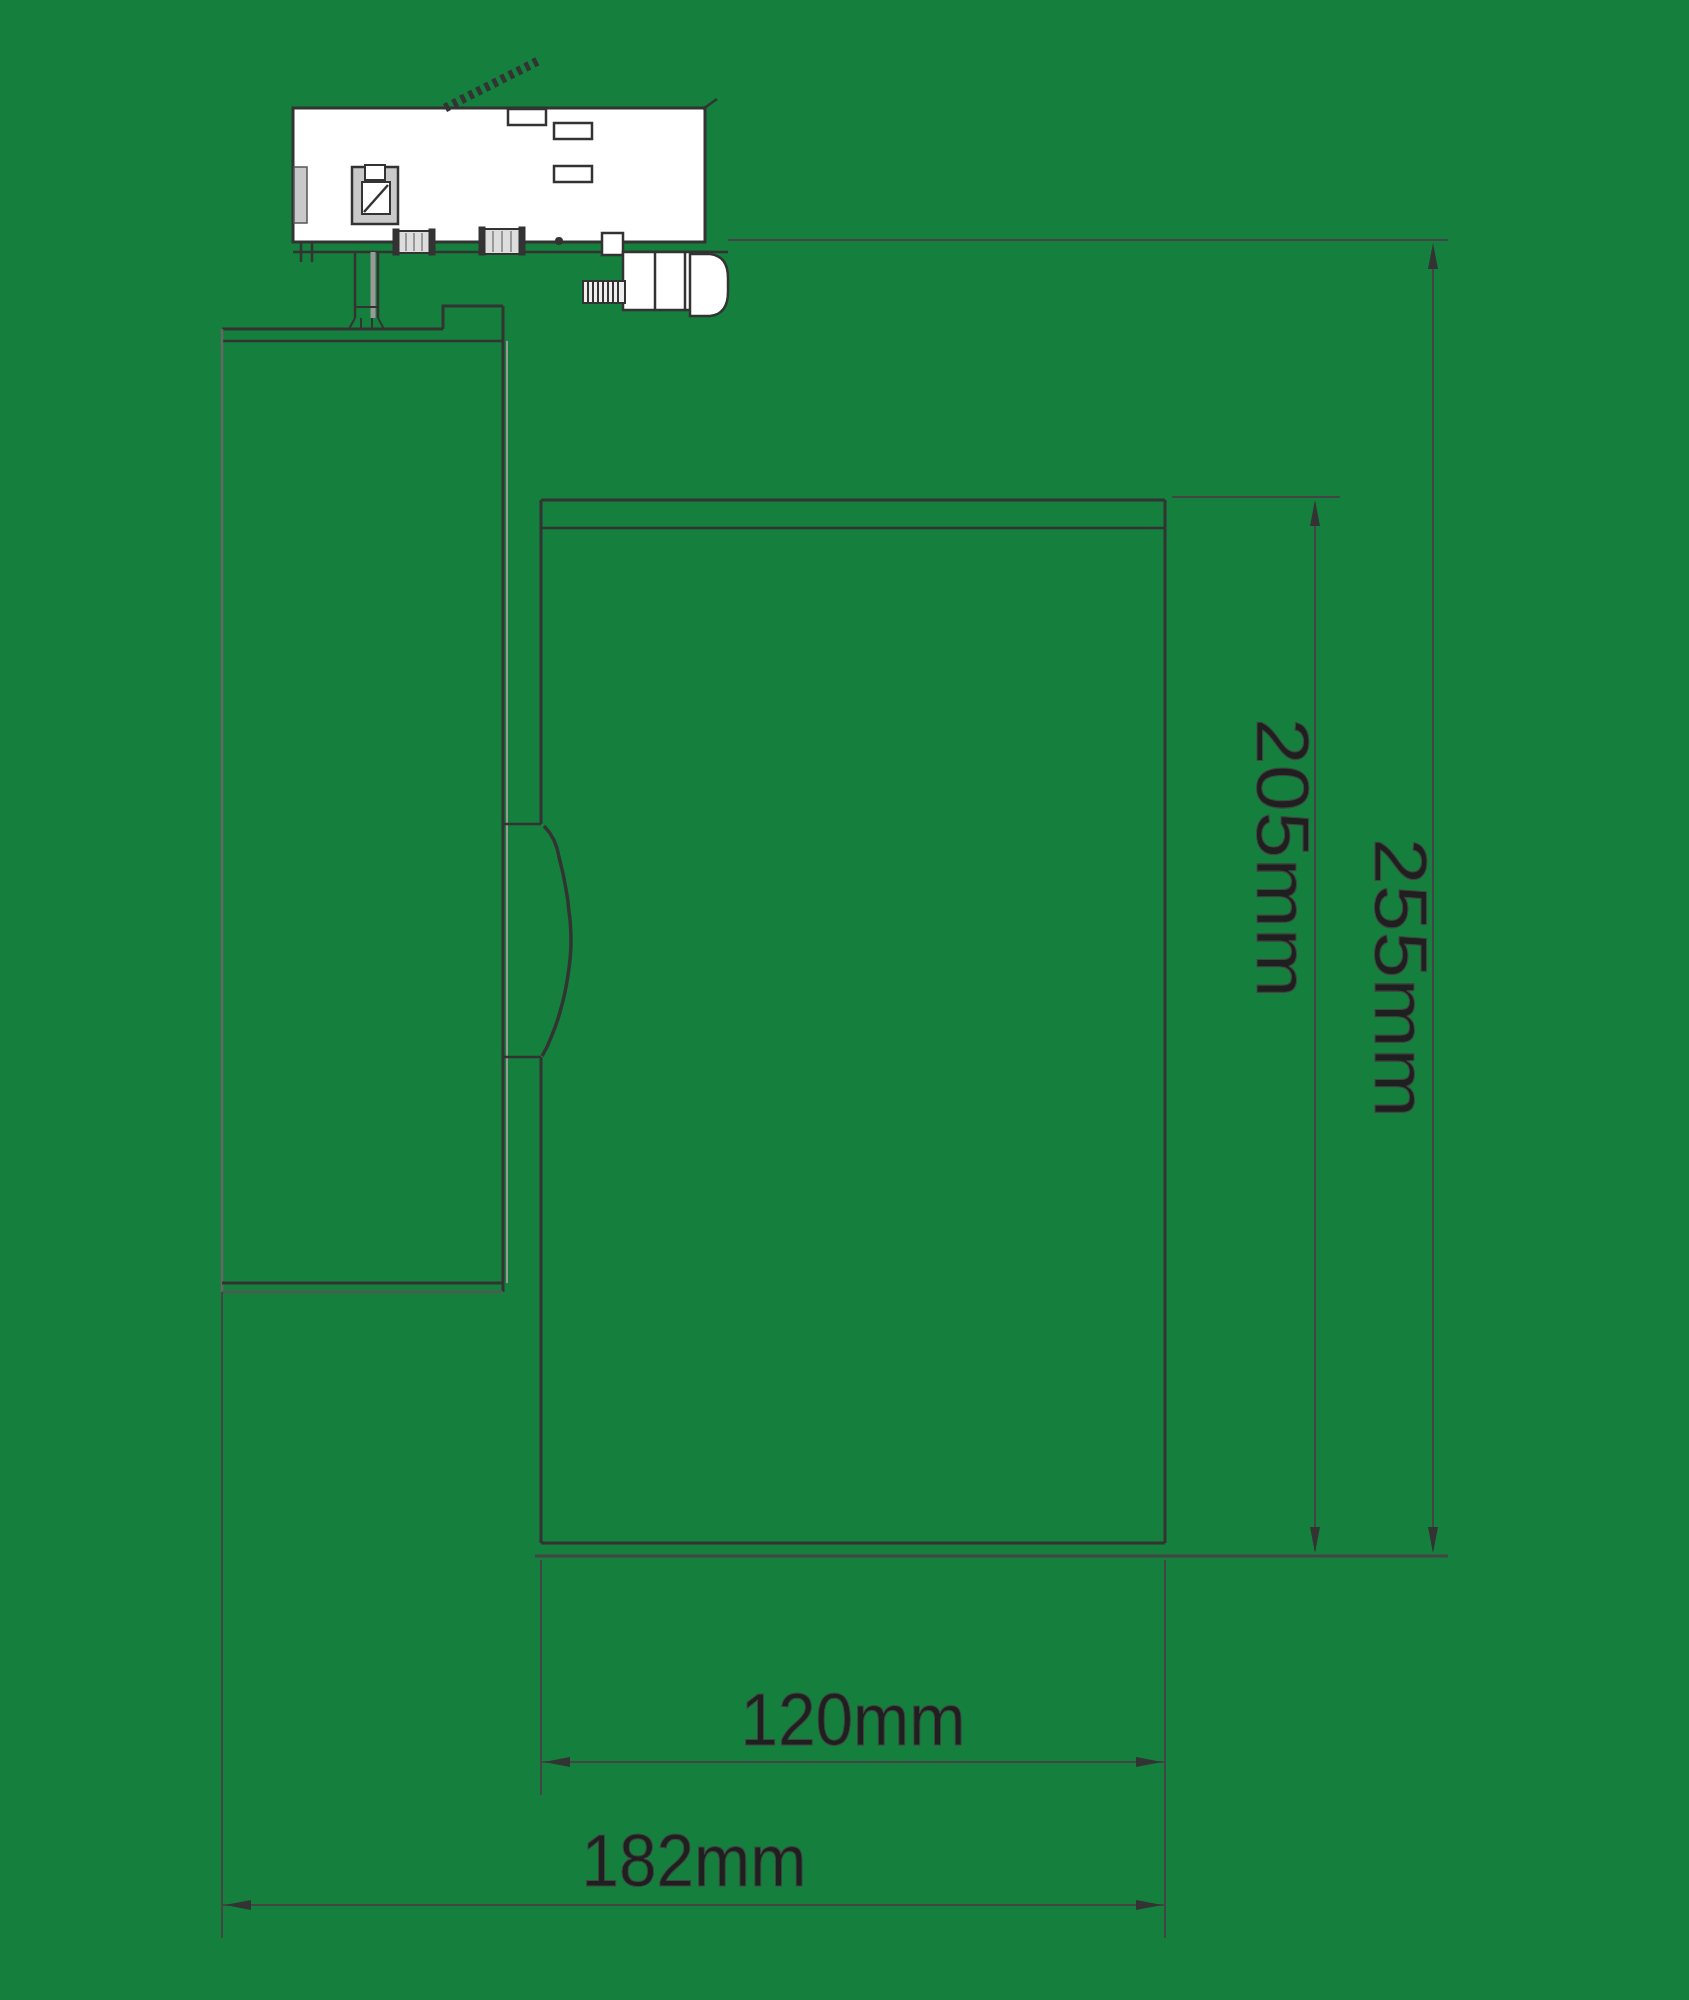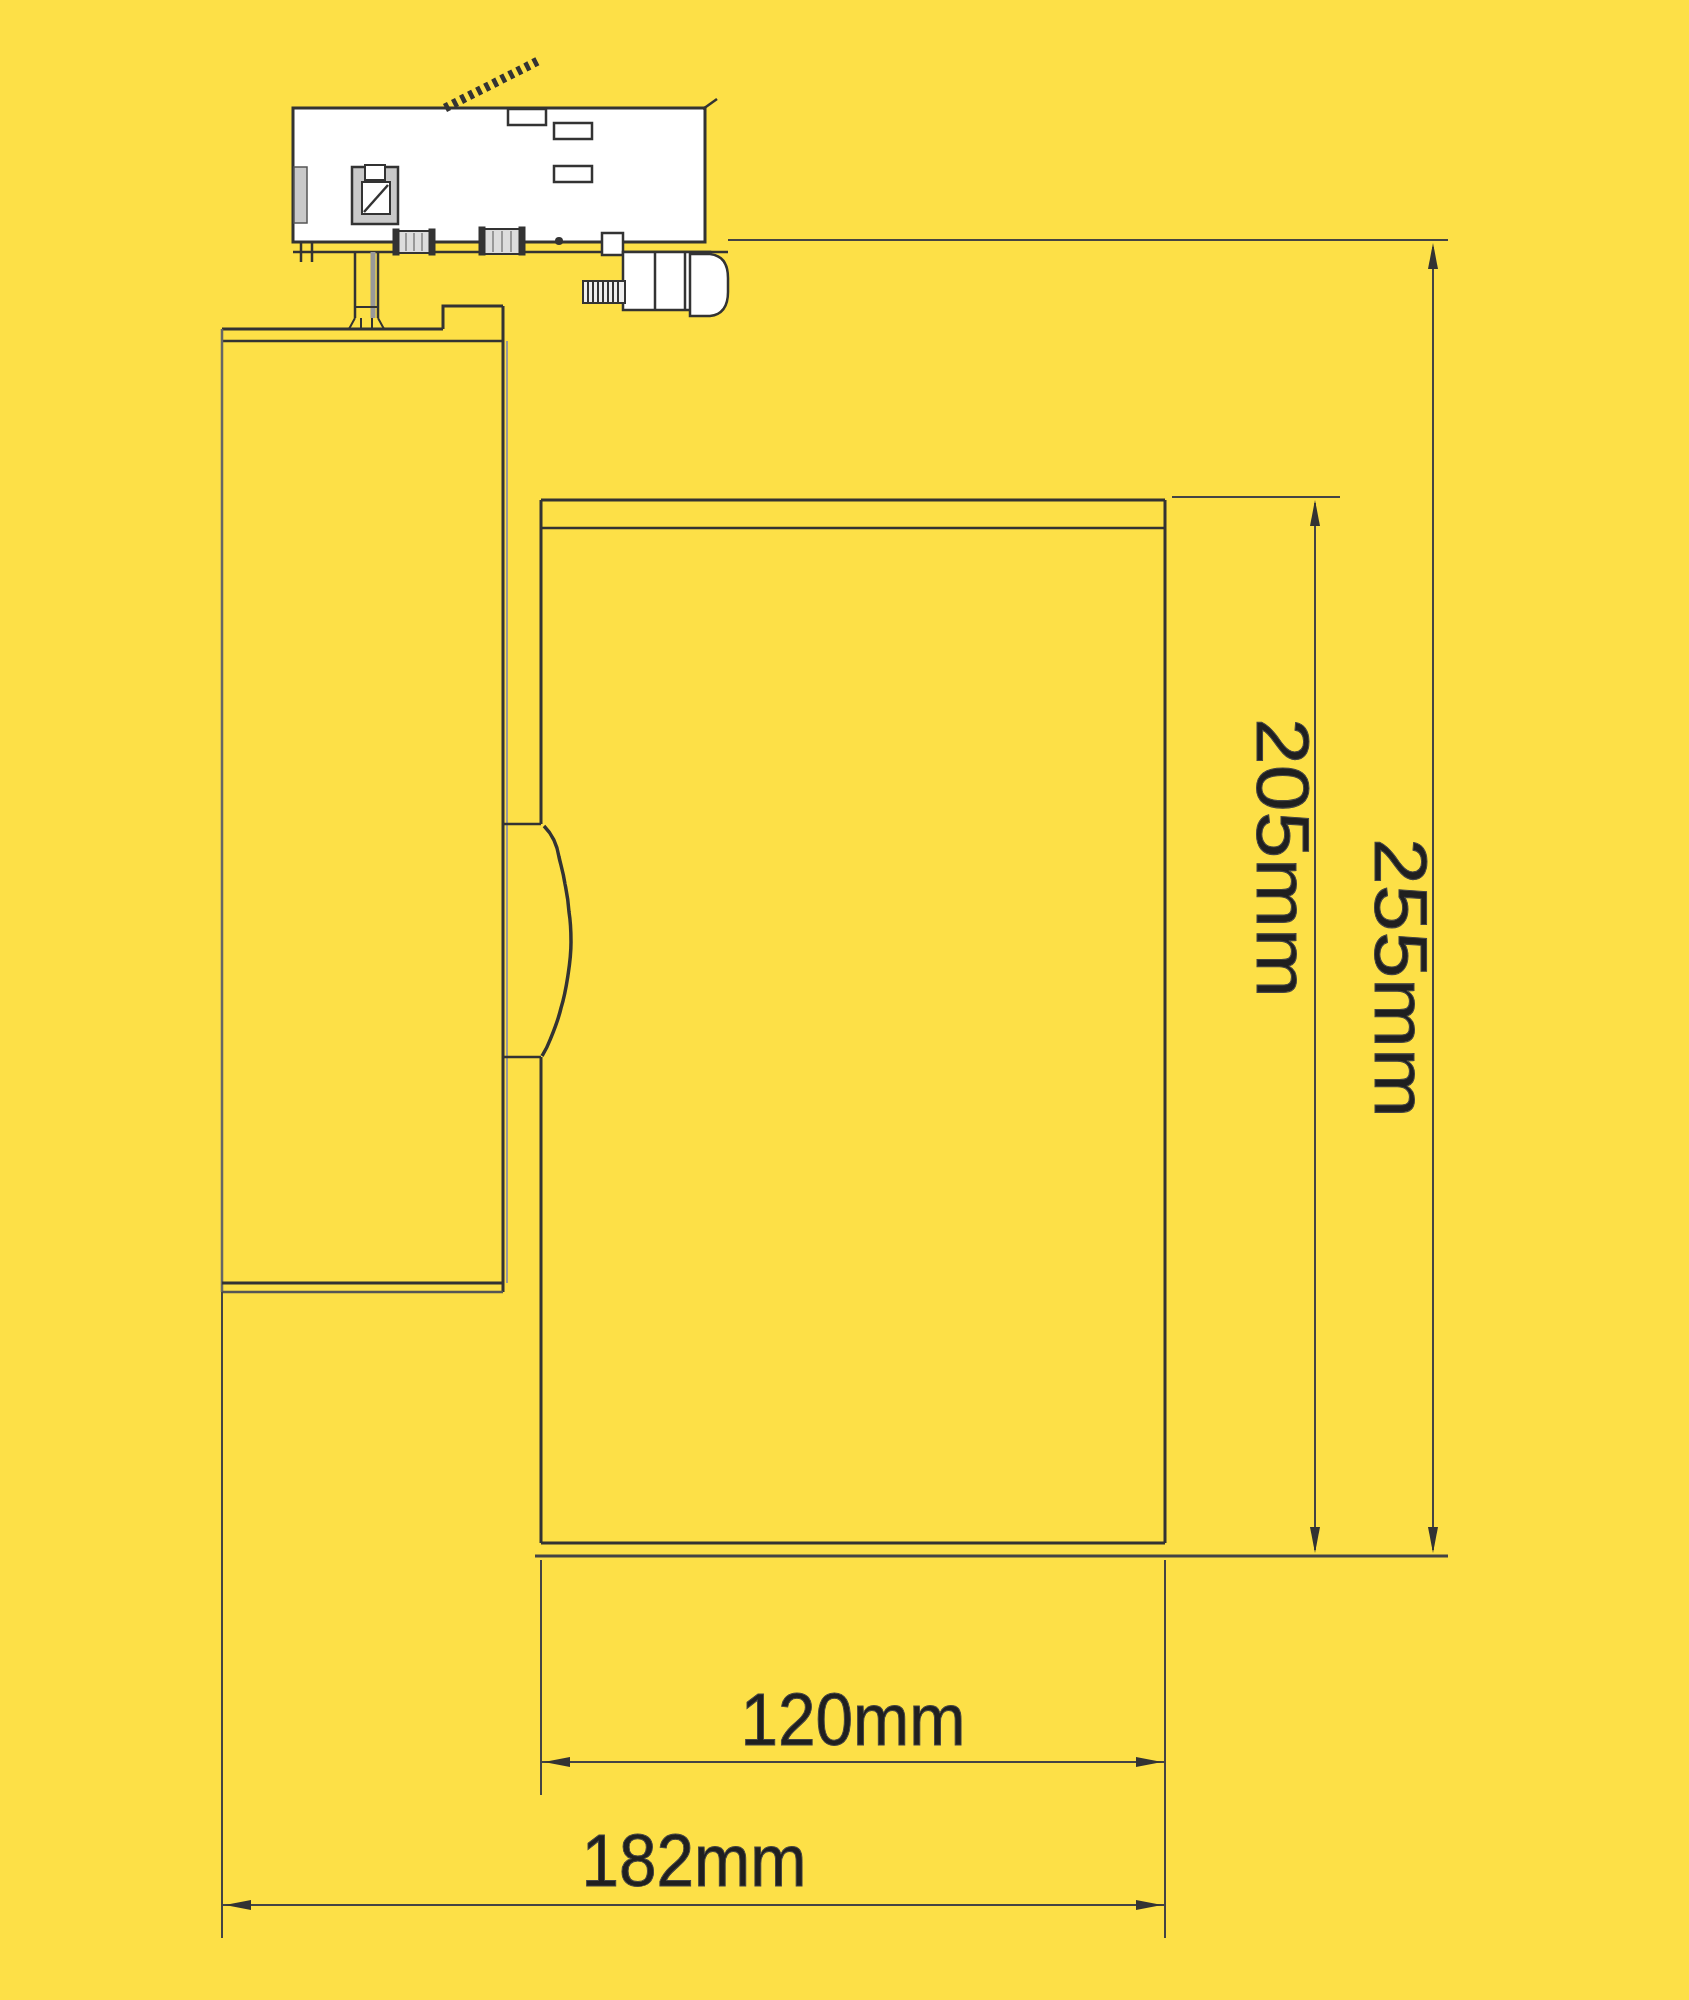--- a/index.html
+++ b/index.html
@@ -3,21 +3,21 @@
 <meta charset="utf-8">
 <style>
   html, body {
     margin: 0;
     padding: 0;
     background: #ffffff;
   }
   .page {
     width: 1689px;
     height: 2000px;
-    background: #fde047;
+    background: #15803d;
     position: relative;
     font-family: "Liberation Sans", sans-serif;
   }
   svg text {
     font-family: "Liberation Sans", sans-serif;
     fill: #1f1f1f;
   }
 </style>
 </head>
 <body>

